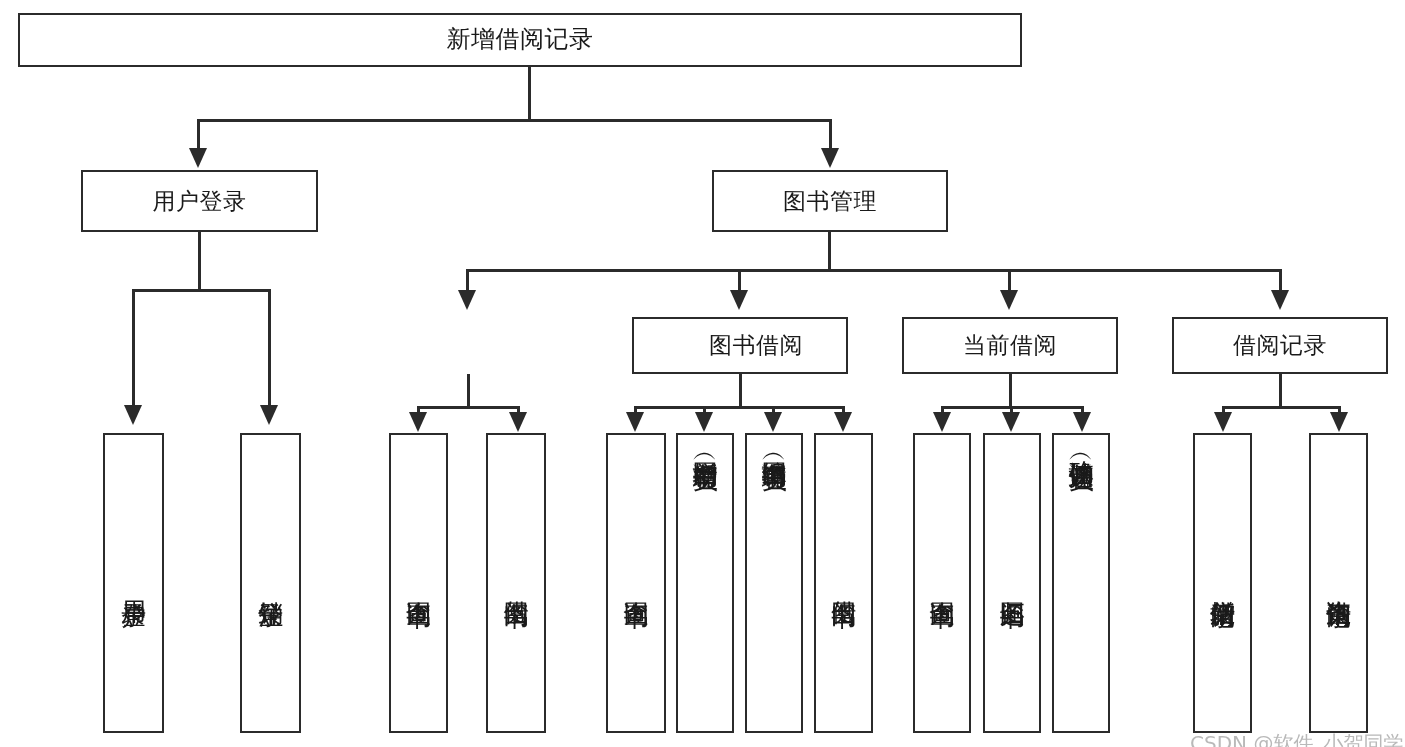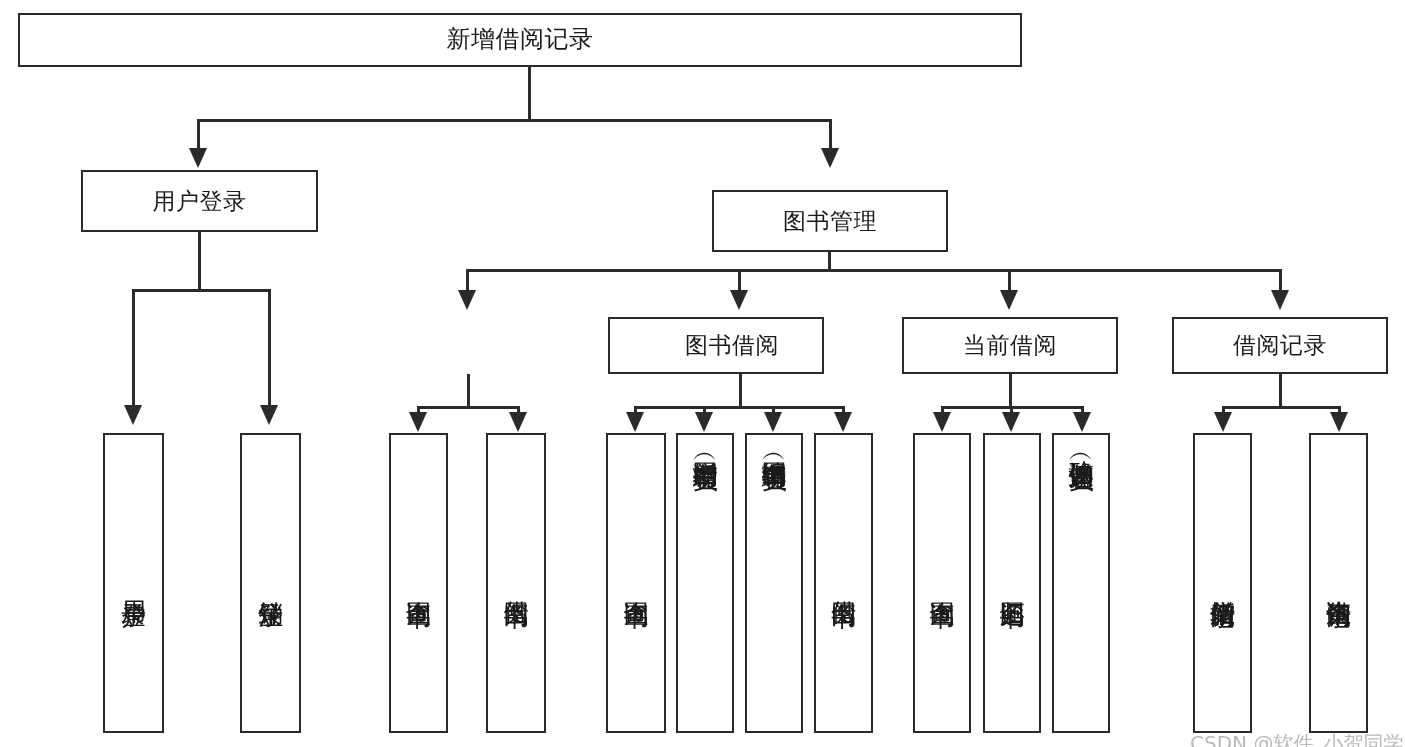--- a/index.html
+++ b/index.html
@@ -105,21 +105,21 @@
   <div class="hline" style="left:197px; top:119px; width:635px; height:3px;"></div>
   <div class="vline" style="left:197px; top:119px; width:3px; height:33px;"></div>
   <div class="arrow" style="left:189px; top:148px;"></div>
   <div class="vline" style="left:829px; top:119px; width:3px; height:33px;"></div>
   <div class="arrow" style="left:821px; top:148px;"></div>
 
   <div class="node h" style="left:81px; top:170px; width:237px; height:62px;">
     <span class="label">用户登录</span>
   </div>
 
-  <div class="node h" style="left:712px; top:170px; width:236px; height:62px;margin-top:20px;">
+  <div class="node h" style="left:712px; top:170px; width:236px; height:62px;">
     <span class="label">图书管理</span>
   </div>
 
   <div class="vline" style="left:198px; top:232px; width:3px; height:60px;"></div>
   <div class="hline" style="left:132px; top:289px; width:139px; height:3px;"></div>
   <div class="vline" style="left:132px; top:289px; width:3px; height:120px;"></div>
   <div class="arrow" style="left:124px; top:405px;"></div>
   <div class="vline" style="left:268px; top:289px; width:3px; height:120px;"></div>
   <div class="arrow" style="left:260px; top:405px;"></div>
 
@@ -132,21 +132,21 @@
   <div class="vline" style="left:738px; top:269px; width:3px; height:24px;"></div>
   <div class="arrow" style="left:730px; top:290px;"></div>
 
   <div class="vline" style="left:1008px; top:269px; width:3px; height:24px;"></div>
   <div class="arrow" style="left:1000px; top:290px;"></div>
 
   <div class="vline" style="left:1279px; top:269px; width:3px; height:24px;"></div>
   <div class="arrow" style="left:1271px; top:290px;"></div>
 
 
-  <div class="node h" style="left:608px; top:317px; width:216px; height:57px;padding-left:32px;">
+  <div class="node h" style="left:632px; top:317px; width:216px; height:57px;padding-left:32px;">
     <span class="label">图书借阅</span>
   </div>
 
   <div class="node h" style="left:902px; top:317px; width:216px; height:57px;">
     <span class="label">当前借阅</span>
   </div>
 
   <div class="node h" style="left:1172px; top:317px; width:216px; height:57px;">
     <span class="label">借阅记录</span>
   </div>

